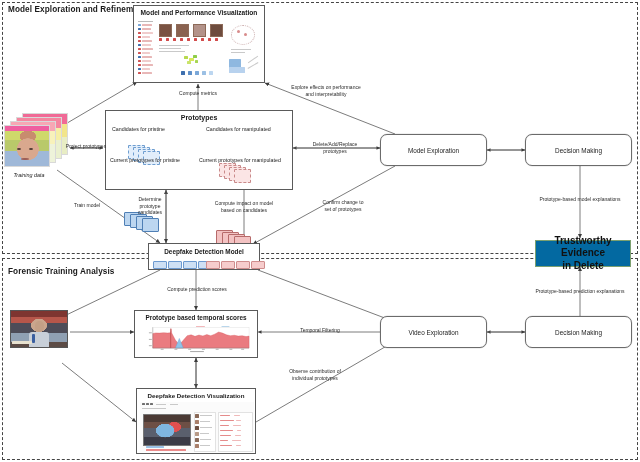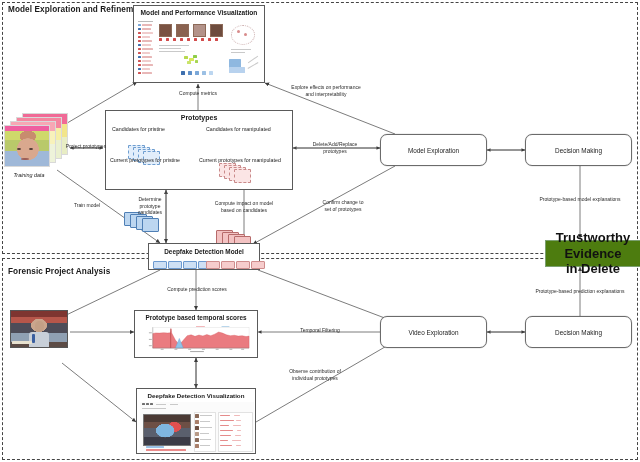--- a/index.html
+++ b/index.html
@@ -16,23 +16,23 @@
 
   
   .panel{background:#fff;border:1px solid #5a5a5a;}
   .panel-title{font-size:6.6px;font-weight:bold;text-align:center;white-space:nowrap;}
 
   
   .proc{background:#fff;border:1px solid #6b6b6b;border-radius:7px;
         display:flex;align-items:center;justify-content:center;
         font-size:6.4px;color:#222;box-shadow:0 0 0 .4px rgba(0,0,0,.12);}
 
-  .goal{background:#4d7c0f;border:1px solid #7ba070;display:flex;align-items:center;
-        justify-content:center;text-align:center;font-size:13px;font-weight:bold;
-        line-height:1.22;color:#111;margin-left:10px;}
+  .goal{background:#0369a1;border:1px solid #7ba070;display:flex;align-items:center;
+        justify-content:center;text-align:center;font-size:10px;font-weight:bold;
+        line-height:1.22;color:#111;}
 
   
   .elab{position:absolute;font-size:5.0px;line-height:1.3;color:#2b2b2b;
         text-align:center;white-space:pre-line;}
 
   
   .stack{position:relative;}
   .card{position:absolute;width:15px;height:12px;border-radius:1px;}
   .card.solid-b{background:#bcd6f0;border:1px solid #4f7fb5;}
   .card.solid-r{background:#f3c2c2;border:1px solid #b76a6a;}
@@ -60,21 +60,21 @@
 </style>
 </head>
 <body>
 
 <div id="stage">
 
   <div class="abs section-frame" style="left:2px;top:2px;width:636px;height:252px;"></div>
   <div class="abs section-frame" style="left:2px;top:258px;width:636px;height:202px;"></div>
 
   <div class="abs section-title" style="left:8px;top:5px;">Model Exploration and Refinement</div>
-  <div class="abs section-title" style="left:8px;top:267px;">Forensic Project Analysis</div>
+  <div class="abs section-title" style="left:8px;top:267px;">Forensic Training Analysis</div>
 
   <svg id="wires" viewBox="0 0 640 462">
     <defs>
       <marker id="ah" markerWidth="6" markerHeight="6" refX="5.2" refY="2.6" orient="auto">
         <path d="M0,0 L5.4,2.6 L0,5.2 z" fill="#3a3a3a"></path>
       </marker>
       <marker id="ahs" markerWidth="5" markerHeight="5" refX="4.4" refY="2.2" orient="auto">
         <path d="M0,0 L4.6,2.2 L0,4.4 z" fill="#3a3a3a"></path>
       </marker>
     </defs>

